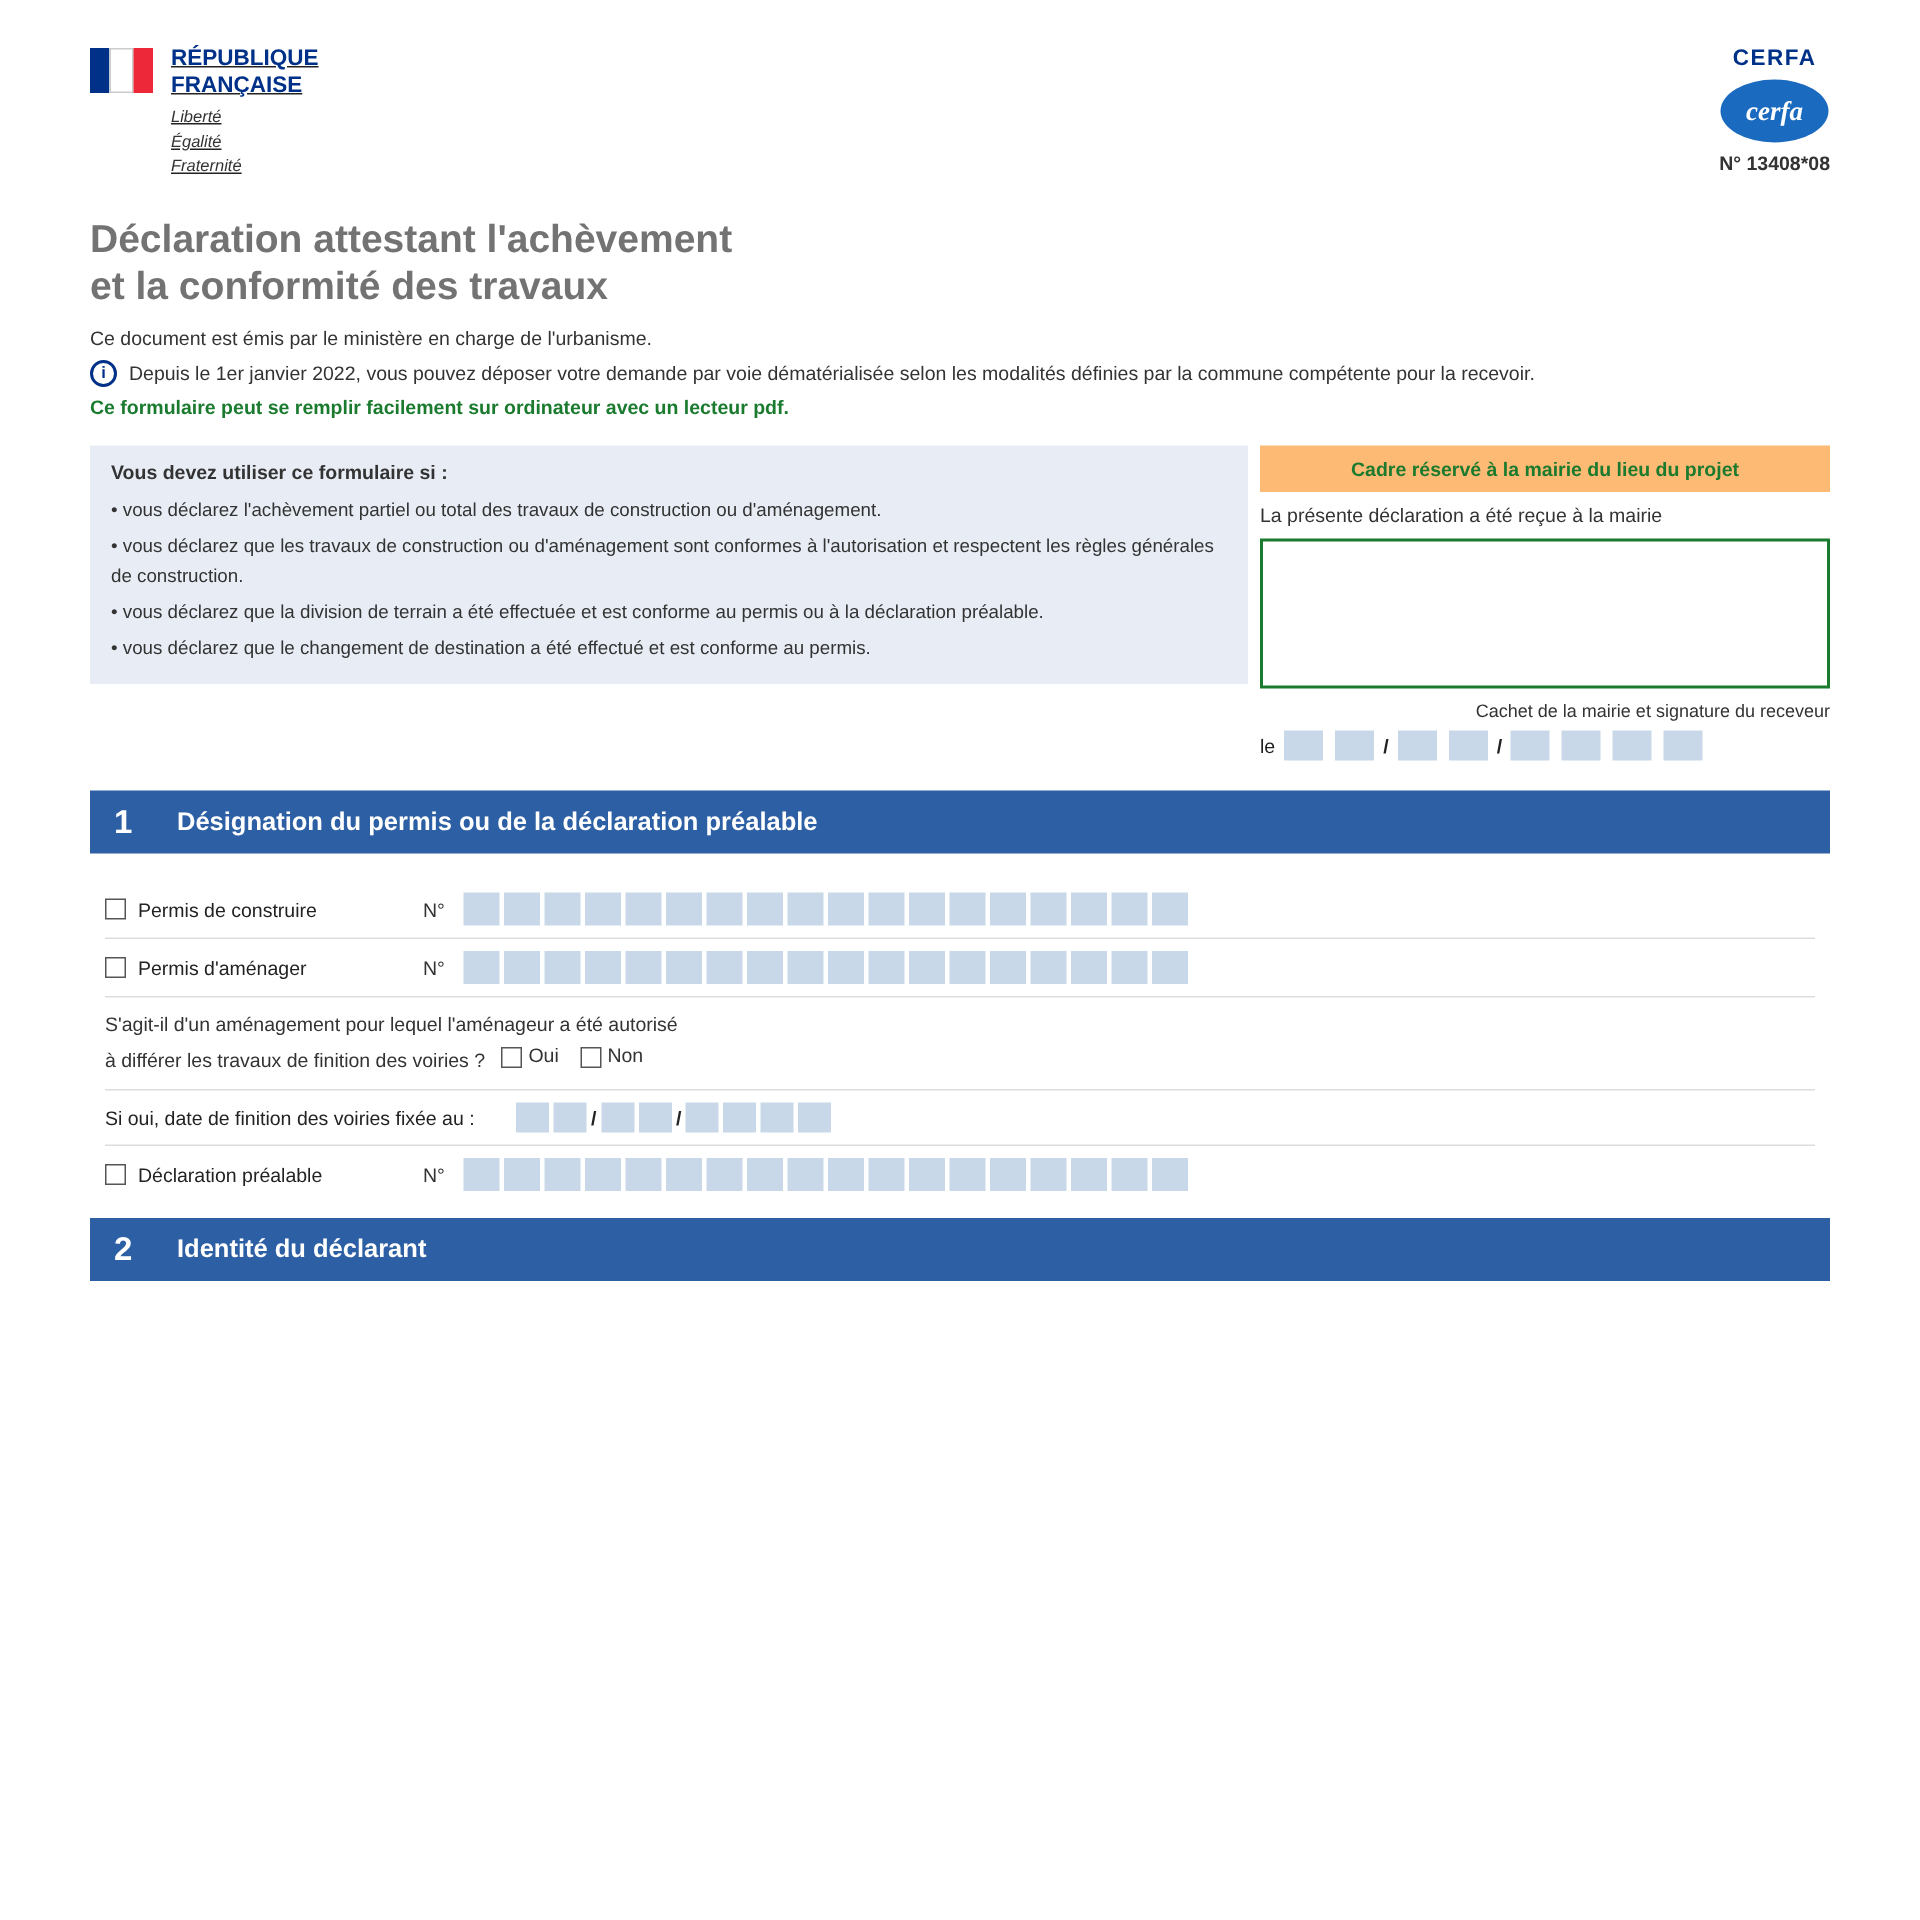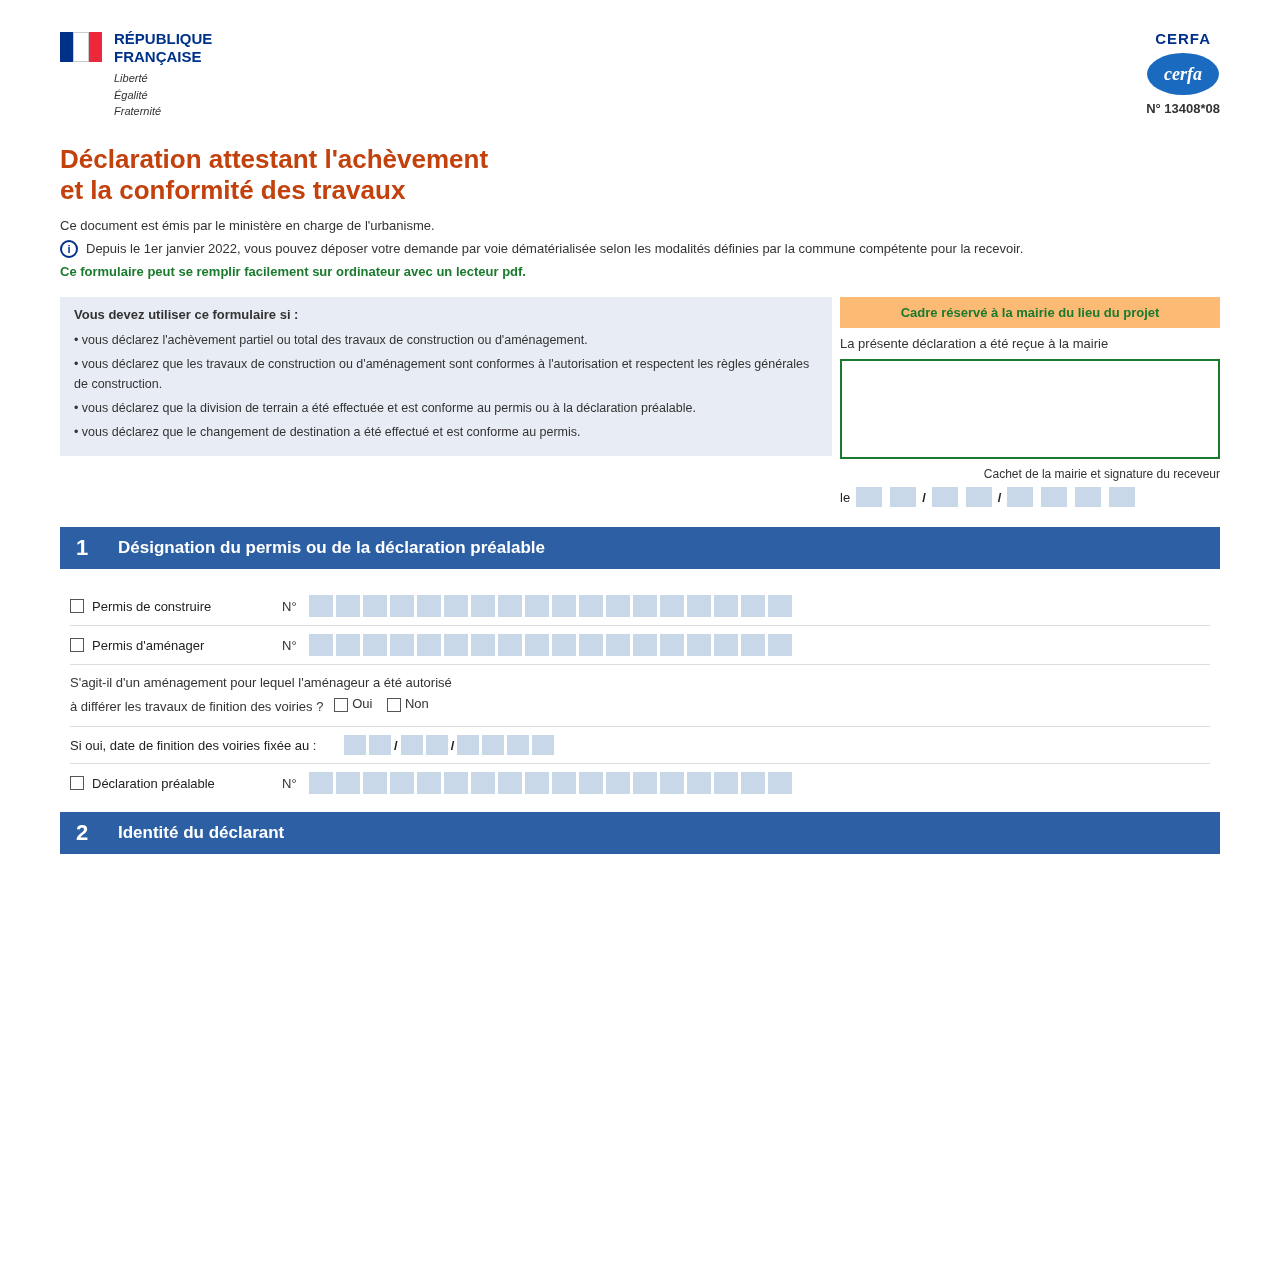--- a/index.html
+++ b/index.html
@@ -23,20 +23,21 @@
     .header {
       display: flex;
       justify-content: space-between;
       align-items: flex-start;
       margin-bottom: 24px;
     }
     .header-left {
       display: flex;
       align-items: flex-start;
       gap: 12px;
+      text-decoration: underline;
     }
     .flag {
       width: 42px;
       height: 30px;
       display: flex;
       flex-shrink: 0;
       margin-top: 2px;
     }
     .flag-blue { background: #003189; flex: 1; }
     .flag-white { background: #fff; border: 1px solid #ccc; flex: 1; }
@@ -93,21 +94,21 @@
       font-weight: bold;
     }
 
     
     .title-section {
       margin-bottom: 18px;
     }
     .main-title {
       font-size: 26px;
       font-weight: bold;
-      color: #c2410c;
+      color: #737373;
       line-height: 1.2;
       margin-bottom: 12px;
     }
     .subtitle-text {
       font-size: 13px;
       color: #333;
       margin-bottom: 6px;
     }
     .info-row {
       display: flex;

